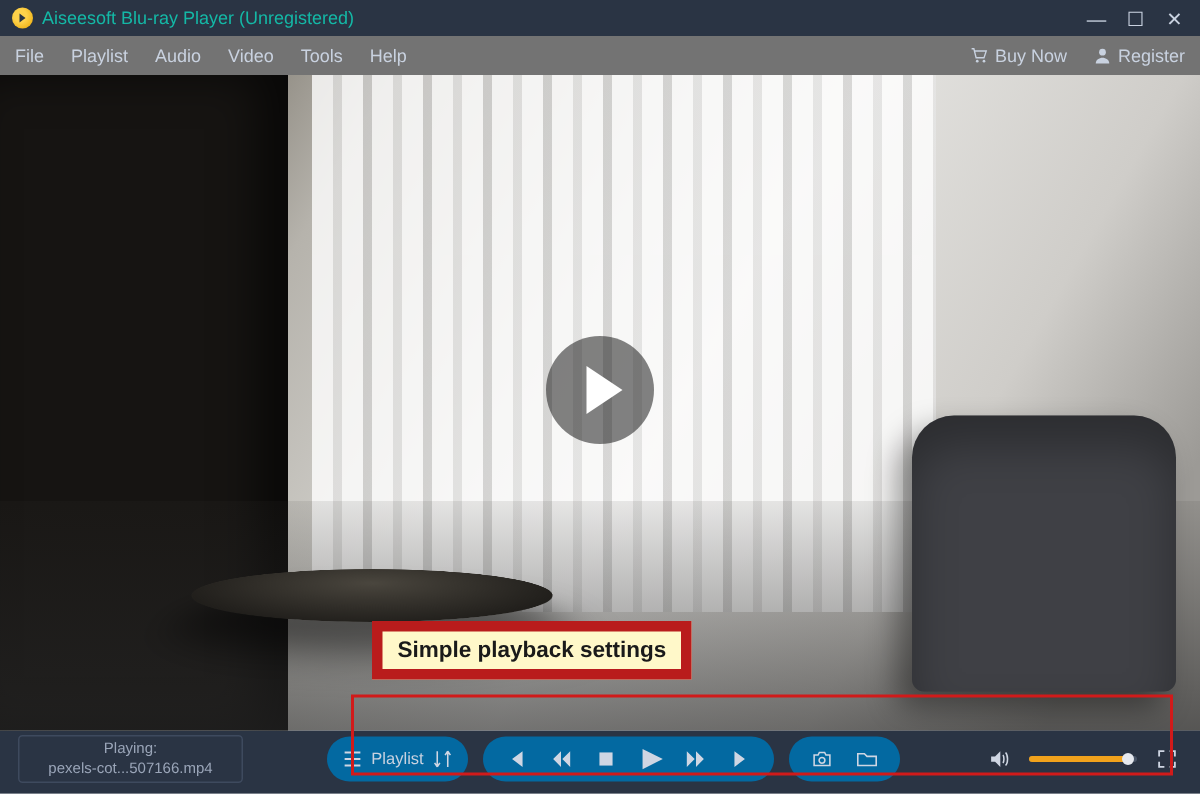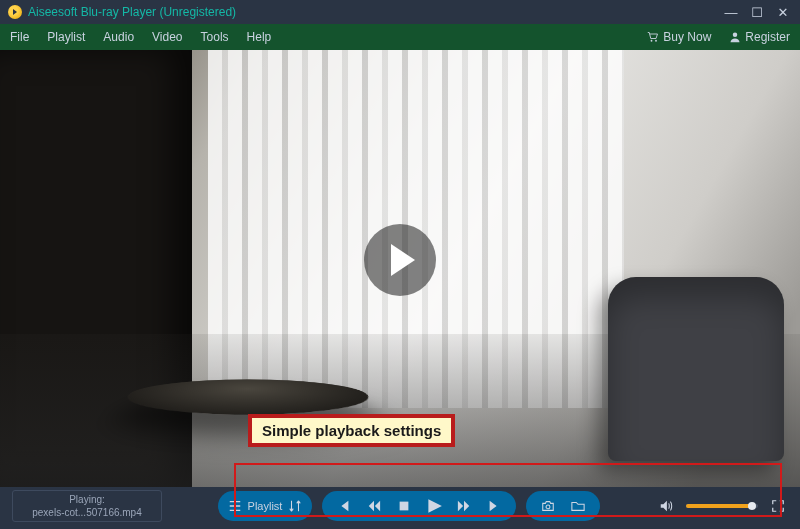--- a/index.html
+++ b/index.html
@@ -35,21 +35,21 @@
     border-left:4px solid #2a3444; border-top:3px solid transparent; border-bottom:3px solid transparent;
   }
   .titlebar .title { flex: 0 0 auto; color:#14b8a6; font-size:12px;}
   .titlebar .spacer { flex:1; }
   .winbtn { width:18px; text-align:center; color:#c9d2e0; cursor:pointer; margin-left:8px; font-size:13px;}
   
   .menubar {
     height: 26px;
     display:flex; align-items:center;
     padding: 0 10px;
-    background:#14532d;
+    background:#737373;
     border-bottom: 1px solid rgba(0,0,0,0);
   }
   .menubar .menu { margin-right: 18px; font-size:12px; color:#c9d2e0; cursor:pointer;}
   .menubar .spacer{flex:1;}
   .menubar .rightbtn{ display:flex; align-items:center; gap:4px; margin-left:18px; font-size:12px; cursor:pointer;}
   .menubar .rightbtn svg{width:12px;height:12px;fill:#c9d2e0;}
   
   .video {
     flex:1; position:relative; overflow:hidden;
     background: linear-gradient(120deg, #2e2a26 0%, #3a3833 8%, #3a3833 8.5%, #5c5850 9%, #7a756b 12%, #b6b3ac 25%, #d8d7d3 45%, #e4e3e0 55%, #cfcdc9 75%, #9c9a96 90%);
@@ -96,21 +96,21 @@
     display:flex;align-items:center;justify-content:center;
     cursor:pointer;
   }
   .playcircle::after{
     content:""; width:0;height:0; margin-left:6px;
     border-left:24px solid #fff; border-top:16px solid transparent; border-bottom:16px solid transparent;
   }
   
   .callout{
     position:absolute; left:248px; top:414px;
-    background:#fff8c9; border:4px solid #b91c1c; color:#1a1a1a;
+    background:#fff8c9; border:7px solid #b91c1c; color:#1a1a1a;
     font-size:15px; font-weight:bold; padding:4px 10px;
   }
   .highlight-box{
     position:absolute; left:234px; top:463px; width:548px; height:54px;
     border:2px solid #d11a1a; pointer-events:none;
   }
   
   .progressrow{
     height:26px; display:flex; align-items:center; padding:0 12px; gap:10px;
   }

